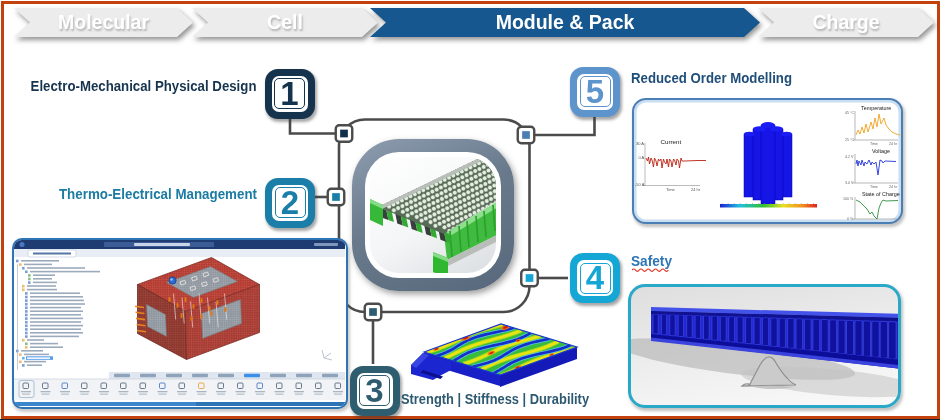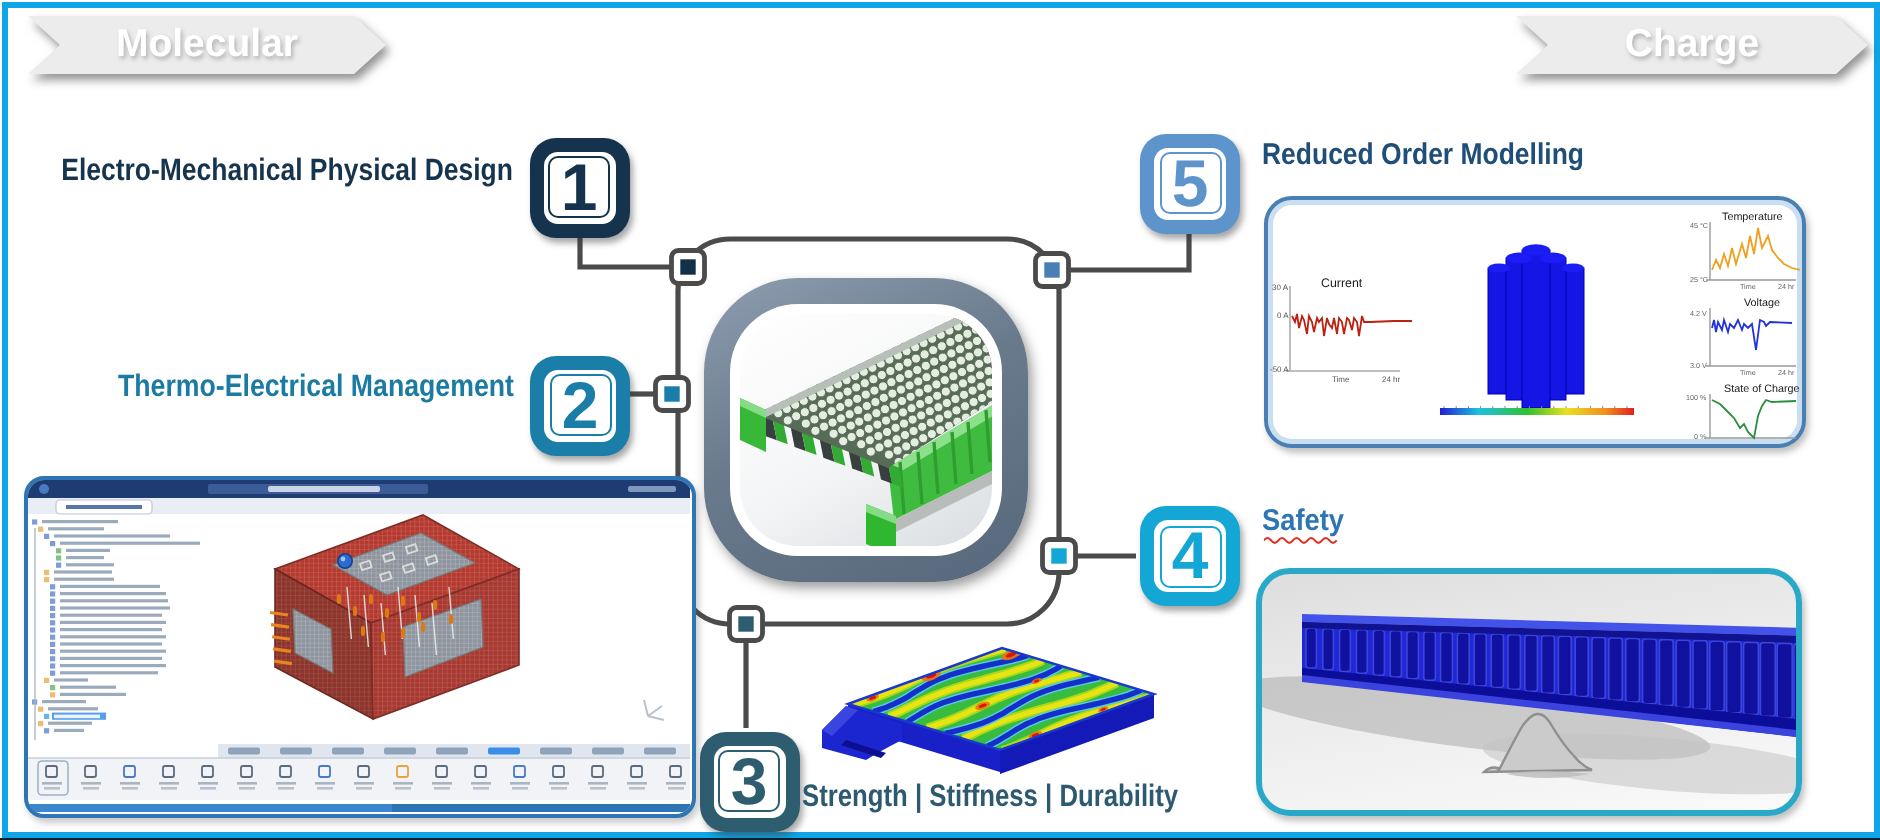--- a/index.html
+++ b/index.html
@@ -1,35 +1,41 @@
 <!DOCTYPE html>
 <html><head>
 <meta charset="utf-8">
 <style>
   html,body{margin:0;padding:0;}
   body{width:940px;height:420px;font-family:"Liberation Sans",sans-serif;overflow:hidden;background:#fff;}
-  #page{position:relative;width:938.5px;height:417.5px;margin:1px 0 0 1px;background:#fff;border:3px solid #0ea5e9;box-sizing:border-box;}
+  #page{position:relative;width:938.5px;height:417.5px;margin:1px 0 0 1px;background:#fff;border:3px solid #c2410c;box-sizing:border-box;}
   .botbar{position:fixed;left:0;top:418.5px;width:940px;height:1.5px;background:#0d2033;}
   .abs{position:absolute;}
   .chevwrap{position:absolute;top:4px;height:29px;filter:drop-shadow(2px 3px 2.5px rgba(40,40,40,0.5));}
   .chev{height:29px;width:100%;clip-path:polygon(0 0, calc(100% - 16px) 0, 100% 50%, calc(100% - 16px) 100%, 0 100%, 16px 50%);
         background:#ececec;color:#fff;font-weight:bold;font-size:19.5px;line-height:29px;text-align:center;text-shadow:1px 1.5px 2px rgba(110,110,110,0.45);}
   .chev.dark{background:#15578e;text-shadow:none;}
   .nbox{position:absolute;width:50px;height:50px;border-radius:13px;box-shadow:1.5px 2.5px 3px rgba(60,60,60,0.45);}
   .nbox .inner{position:absolute;left:7px;top:7px;right:7px;bottom:7px;background:#fff;border-radius:7px;}
   .nbox .ring{position:absolute;left:9.5px;top:9.5px;right:9.5px;bottom:9.5px;border-radius:5px;border-width:1.5px;border-style:solid;}
   .nbox .num{position:absolute;left:0;top:0;width:100%;height:100%;text-align:center;font-weight:bold;font-size:33px;line-height:49px;}
   .lbl{position:absolute;font-weight:bold;white-space:nowrap;}
   .panel{position:absolute;background:#fff;box-sizing:border-box;}
 </style>
 </head>
 <body>
 <div id="page">
   <div class="chevwrap" style="left:10px;width:179px;">
       <div class="chev">Molecular</div>
+    </div>
+  <div class="chevwrap" style="left:188px;width:186px;">
+      <div class="chev">Cell</div>
+    </div>
+  <div class="chevwrap" style="left:366px;width:390px;">
+      <div class="chev dark">Module &amp; Pack</div>
     </div>
   <div class="chevwrap" style="left:754px;width:176px;">
       <div class="chev">Charge</div>
     </div>
 
   <svg class="abs" style="left:0;top:0;" width="934" height="412" viewBox="0 0 934 412">
     <g fill="none" stroke="#4b4b4b" stroke-width="2.6">
       <rect x="335" y="115.5" width="190.5" height="192.5" rx="26" ry="26"></rect>
       <path d="M286,112 L286,129.5 L331.7,129.5"></path>
       <path d="M590.5,108 L590.5,131 L530.3,131"></path>

